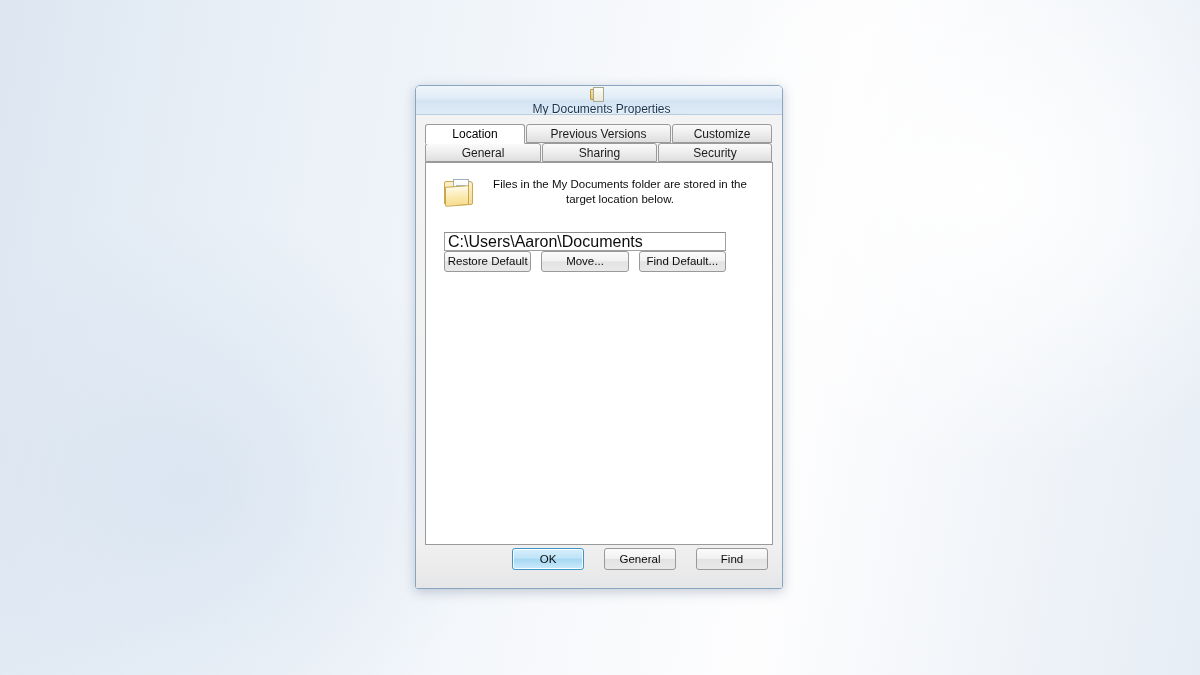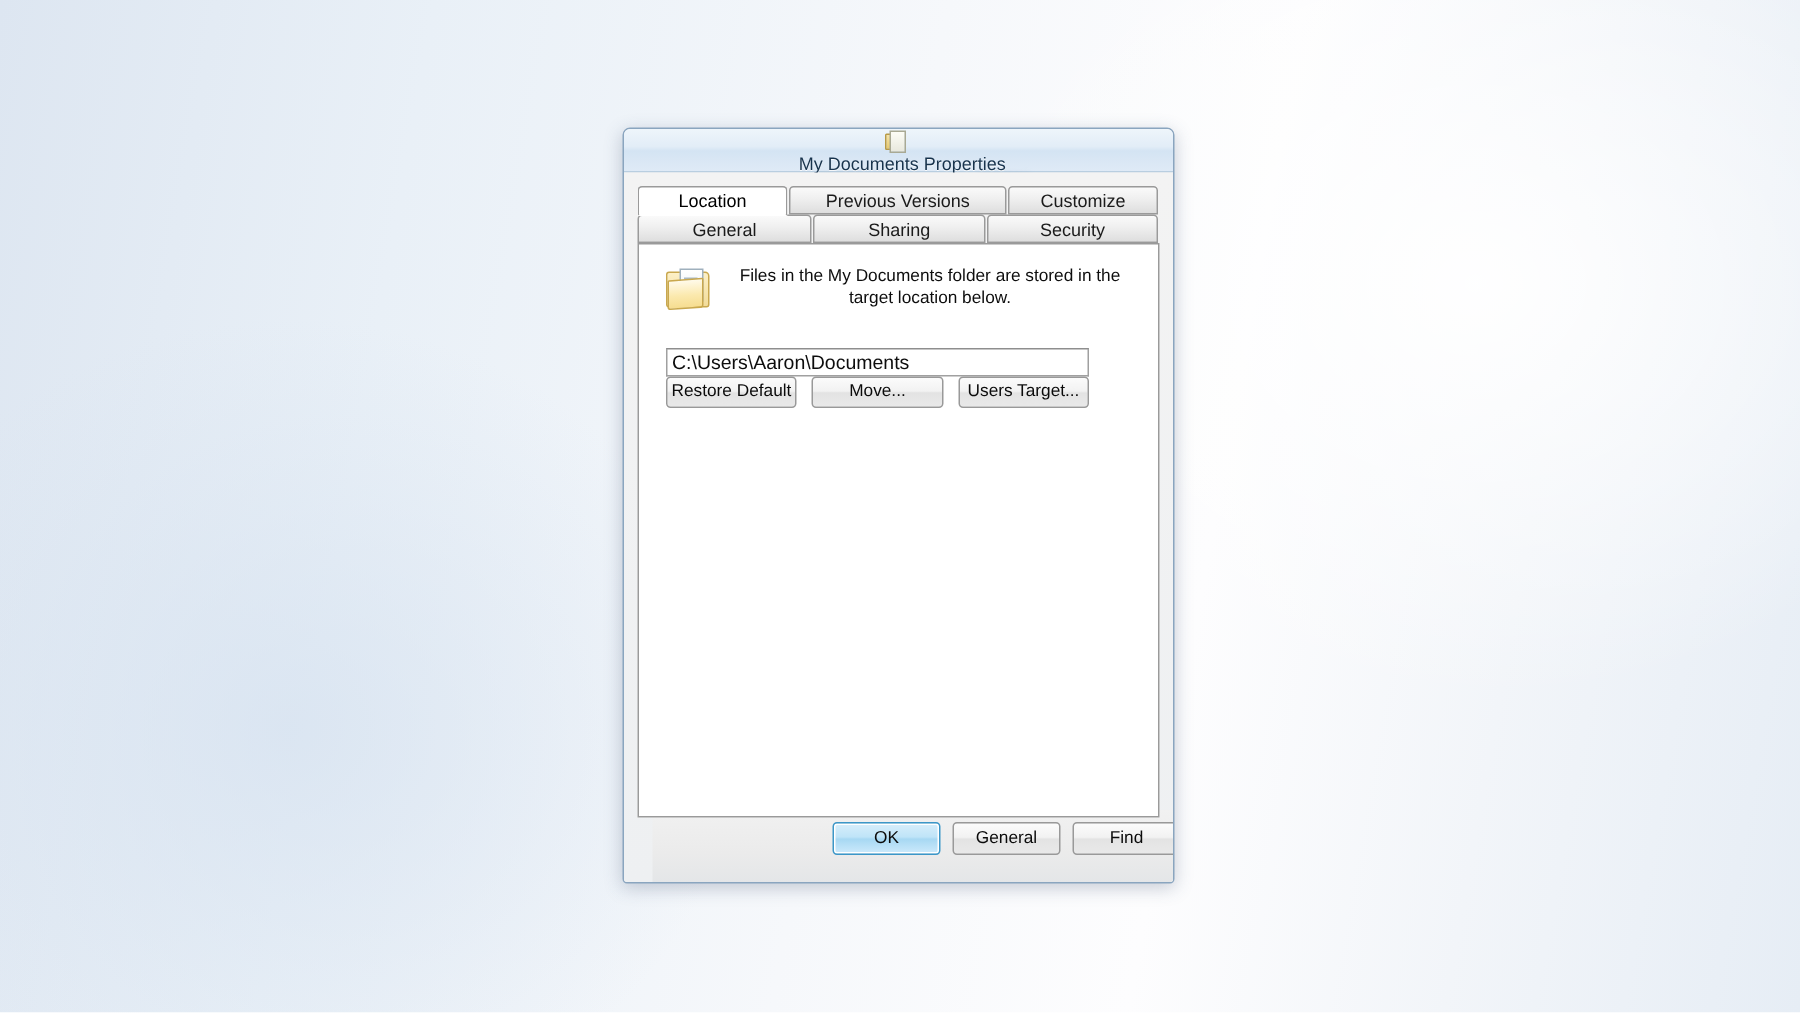--- a/index.html
+++ b/index.html
@@ -245,21 +245,21 @@
     max-width: 280px;
   }
 
   .path-field {
     margin-top: 25px;
     width: 282px;
     height: 19px;
     border: 1px solid #a0a0a0;
     border-top-color: #8e8e8e;
     background: #ffffff;
-    font-size: 13px;
+    font-size: 16px;
     color: #0d0d0d;
     line-height: 18px;
     padding: 0 3px;
     box-sizing: border-box;
     font-family: "Liberation Sans", sans-serif;
     outline: none;
   }
 
   .btn-row {
     margin-top: 0;
@@ -290,24 +290,23 @@
   .footer {
     position: absolute;
     left: 0;
     bottom: 0;
     width: 100%;
     height: 48px;
     background: linear-gradient(180deg, #f1f1f1 0%, #ebebeb 60%, #e4e6e8 100%);
     display: flex;
     align-items: flex-start;
     justify-content: flex-end;
-    gap: 8px;
+    gap: 20px;
     padding: 8px 14px 0 0;
     box-sizing: border-box;
-    margin-left: 19px;
   }
   .footer .btn { width: 72px; height: 22px; line-height: 20px; }
   .footer .btn.default {
     background: linear-gradient(180deg, #d7eefb 0%, #bfe4f8 45%, #a7d8f3 52%, #cdeafb 100%);
     border: 1px solid #3c97c8;
     box-shadow: 0 0 0 1px #ffffff inset;
   }
 </style>
 </head>
 <body>
@@ -357,21 +356,21 @@
           </div>
           <div class="para">Files in the My Documents folder are stored in the target location below.</div>
         </div>
 
 
         <input class="path-field" type="text" value="C:\Users\Aaron\Documents" style="">
 
         <div class="btn-row">
           <button class="btn b-restore">Restore Default</button>
           <button class="btn b-move">Move...</button>
-          <button class="btn b-find">Users Target...</button>
+          <button class="btn b-find">Find Default...</button>
         </div>
 
       </div>
 
       <div class="footer">
         <button class="btn default">OK</button>
         <button class="btn">General</button>
         <button class="btn">Find</button>
       </div>
 

